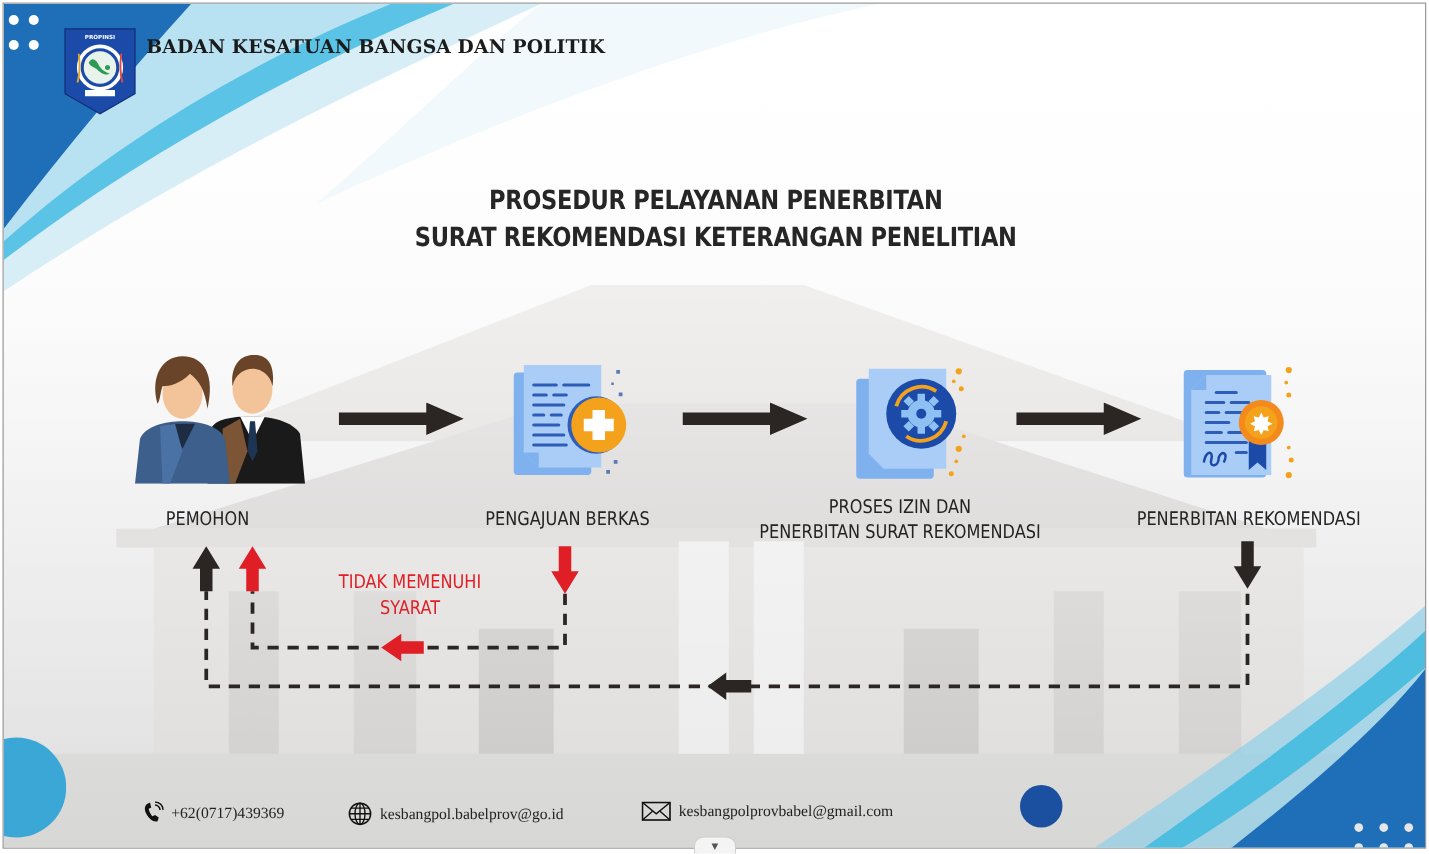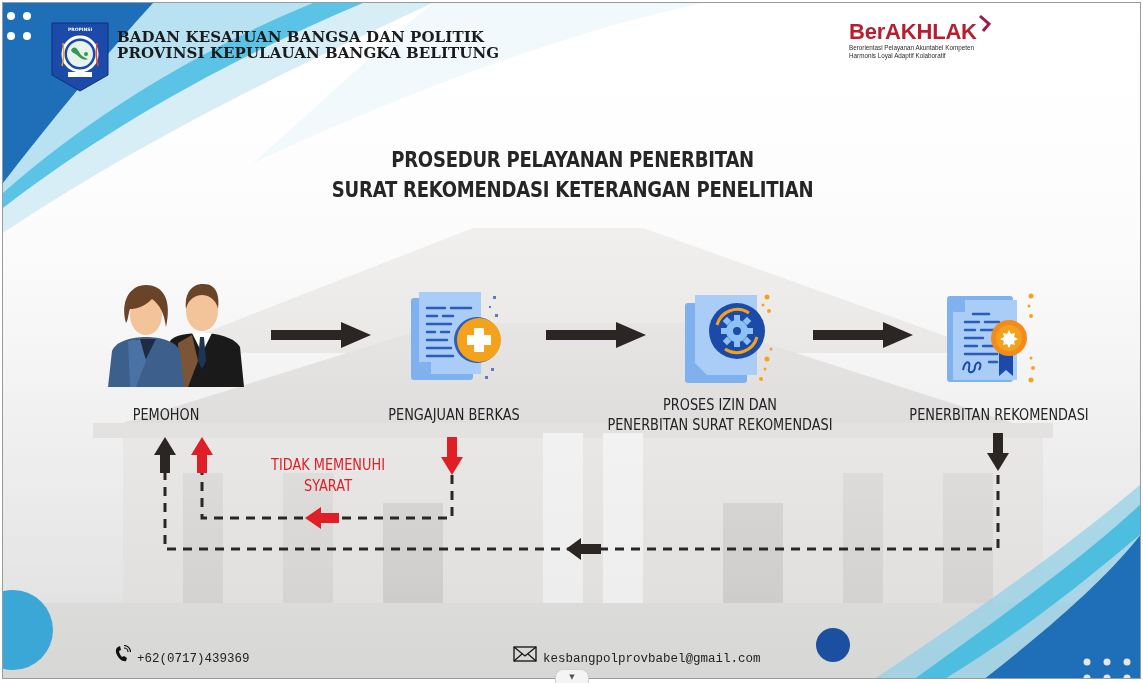--- a/index.html
+++ b/index.html
@@ -63,21 +63,21 @@
   .flow-arrow { position: absolute; }
   .red-label {
     position: absolute; left: 225px; top: 452px; width: 200px; text-align: center;
     font-family: "DejaVu Sans", sans-serif; font-size: 15px; color: #e01e26; line-height: 21px;
     transform: scaleX(0.86);
   }
 
   
   .footer-item { position: absolute; top: 638px; display: flex; align-items: center; gap: 6px; }
   .footer-text {
-    font-family: Liberation Mono, monospace; font-size: 12.5px; color: #222; white-space: nowrap; margin-top: 11px;
+    font-family: Liberation Serif, serif; font-size: 12.5px; color: #222; white-space: nowrap;
   }
   .bottom-tab {
     position: absolute; left: 555px; top: 669px; width: 34px; height: 14px;
     background: #f4f4f4; border-radius: 8px 8px 0 0; border: 1px solid #cfcfcf; border-bottom: none;
     display: flex; justify-content: center; align-items: center; font-size: 7px; color: #555;
   }
   .deco { position: absolute; pointer-events: none; }
 </style>
 </head>
 <body>
@@ -147,31 +147,22 @@
     <circle cx="30" cy="33" r="13" fill="#e8f3ec"></circle>
     <path d="M21,29 C24,24 27,27 29,31 C31,35 35,37 38,38 C34,40 30,37 27,34 C24,32 22,32 21,29 Z" fill="#2f9a55"></path>
     <circle cx="36" cy="33" r="2" fill="#2f9a55"></circle>
     <rect x="18" y="51" width="24" height="5" fill="#ffffff"></rect>
     <path d="M12,45 C14,38 14,30 13,22" stroke="#e4a82a" stroke-width="1.5" fill="none"></path>
     <path d="M48,45 C46,38 46,30 47,22" stroke="#e04a3a" stroke-width="1.5" fill="none"></path>
   </svg>
 
   <div class="org-name">
     <div class="org-line">BADAN KESATUAN BANGSA DAN POLITIK</div>
-    <div class="org-line">PROVINSI KEPULAUAN BANGKA BELITUNG</div>
-  </div>
-
-  <div class="berakhlak">
-    <div class="berakhlak-title">BerAKHLAK</div>
-    <svg class="berakhlak-chev" width="16" height="20">
-      <path d="M3,2 L12,10 L6,17" stroke="#9b1b45" stroke-width="3" fill="none"></path>
-    </svg>
-    <div class="berakhlak-sub">Berorientasi Pelayanan Akuntabel Kompeten</div>
-    <div class="berakhlak-sub">Harmonis Loyal Adaptif Kolaboratif</div>
-  </div>
+  </div>
+
 
 
   <div class="title">
     <div>PROSEDUR PELAYANAN PENERBITAN</div>
     <div>SURAT REKOMENDASI KETERANGAN PENELITIAN</div>
   </div>
 
   <svg class="step-icon" style="left:105px;top:278px" width="136" height="106" viewBox="0 0 136 106">
 
     <path d="M62,60 C66,54 80,52 94,52 C108,52 126,56 132,66 L136,106 L58,106 Z" fill="#1a1a1a"></path>
@@ -320,20 +311,31 @@
   </div>
 
   <div class="footer-item" style="left:112px;">
     <svg width="16" height="18" viewBox="0 0 16 18">
       <path d="M3,2 C1,3 0,6 2,10 C4,14 8,17 11,16 L12,13 L9,11 L7,12 C6,11 4,8 4,6 L6,5 L5,1 Z" fill="#111"></path>
       <path d="M9,3 A4,4 0 0 1 13,7" stroke="#111" stroke-width="1.2" fill="none"></path>
       <path d="M9,0.5 A6.5,6.5 0 0 1 15.5,7" stroke="#111" stroke-width="1.2" fill="none"></path>
     </svg>
     <span class="footer-text">+62(0717)439369</span>
   </div>
+  <div class="footer-item" style="left:275px;">
+    <svg width="20" height="20" viewBox="0 0 20 20">
+      <circle cx="10" cy="10" r="8.5" stroke="#111" stroke-width="1.2" fill="none"></circle>
+      <ellipse cx="10" cy="10" rx="4" ry="8.5" stroke="#111" stroke-width="1.1" fill="none"></ellipse>
+      <line x1="10" y1="1.5" x2="10" y2="18.5" stroke="#111" stroke-width="1.1"></line>
+      <line x1="1.5" y1="10" x2="18.5" y2="10" stroke="#111" stroke-width="1.1"></line>
+      <line x1="3" y1="5.5" x2="17" y2="5.5" stroke="#111" stroke-width="1"></line>
+      <line x1="3" y1="14.5" x2="17" y2="14.5" stroke="#111" stroke-width="1"></line>
+    </svg>
+    <span class="footer-text">kesbangpol.babelprov@go.id</span>
+  </div>
   <div class="footer-item" style="left:510px;">
     <svg width="24" height="16" viewBox="0 0 24 16">
       <rect x="1" y="1" width="22" height="14" stroke="#111" stroke-width="1.3" fill="none"></rect>
       <path d="M1,1 L12,10 L23,1" stroke="#111" stroke-width="1.2" fill="none"></path>
       <path d="M1,15 L9,8 M23,15 L15,8" stroke="#111" stroke-width="1.1" fill="none"></path>
     </svg>
     <span class="footer-text">kesbangpolprovbabel@gmail.com</span>
   </div>
 </div>
 

